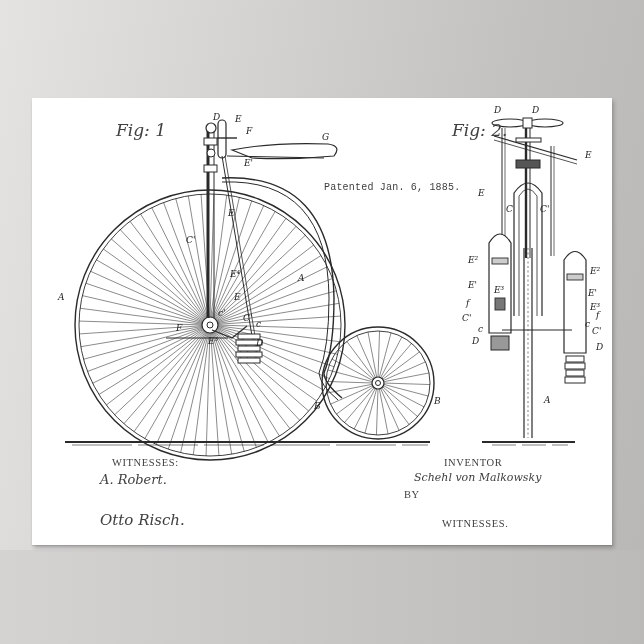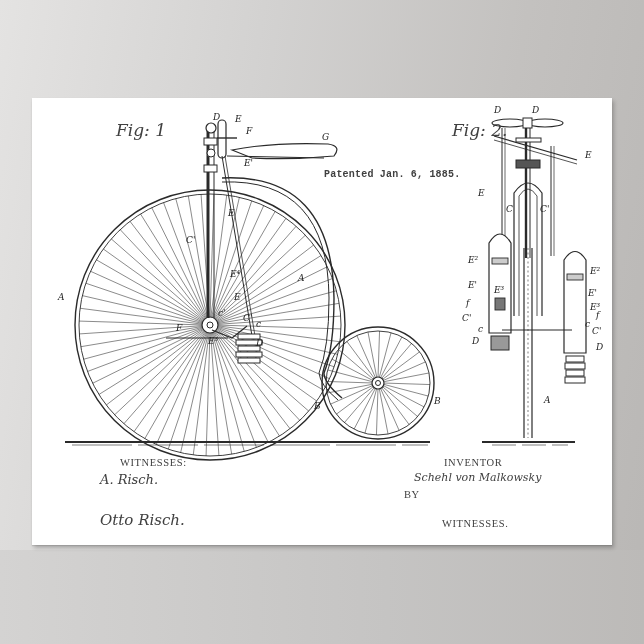--- a/index.html
+++ b/index.html
@@ -226,21 +226,21 @@
       <line x1="492" y1="150" x2="492" y2="340" stroke-width="1.2"></line>
       <line x1="500" y1="150" x2="500" y2="340" stroke-width="1.2"></line>
       <line x1="496" y1="150" x2="496" y2="340" stroke-width="0.6" stroke-dasharray="2 2.5"></line>
 
       <line x1="450" y1="344" x2="543" y2="344" stroke-width="2.2"></line>
       <line x1="460" y1="347" x2="536" y2="347" stroke-width="0.6" stroke-dasharray="24 6"></line>
     </g>
   </svg>
 
   <div class="txt script fig-label" style="left:84px; top:22px;">Fig: 1</div>
-  <div class="txt patented" style="left:292px; top:71px;font-weight:bold;">Patented Jan. 6, 1885.</div>
+  <div class="txt patented" style="left:292px; top:84px;">Patented Jan. 6, 1885.</div>
 
   <div class="lbl" style="left:181px; top:14px;">D</div>
   <div class="lbl" style="left:203px; top:16px;">E</div>
   <div class="lbl" style="left:214px; top:28px;">F</div>
   <div class="lbl" style="left:290px; top:34px;">G</div>
   <div class="lbl" style="left:212px; top:60px;">E'</div>
   <div class="lbl" style="left:196px; top:110px;">E</div>
   <div class="lbl" style="left:154px; top:137px;">C'</div>
   <div class="lbl" style="left:26px; top:194px;">A</div>
   <div class="lbl" style="left:266px; top:175px;">A</div>
@@ -271,21 +271,21 @@
   <div class="lbl" style="left:440px; top:238px;">D</div>
   <div class="lbl" style="left:558px; top:168px;">E²</div>
   <div class="lbl" style="left:556px; top:190px;">E'</div>
   <div class="lbl" style="left:558px; top:204px;">E³</div>
   <div class="lbl" style="left:564px; top:212px;">f</div>
   <div class="lbl" style="left:553px; top:221px;">c</div>
   <div class="lbl" style="left:560px; top:228px;">C'</div>
   <div class="lbl" style="left:564px; top:244px;">D</div>
   <div class="lbl" style="left:512px; top:297px;">A</div>
 
-  <div class="txt caps" style="left:88px; top:359px;">WITNESSES:</div>
-  <div class="txt script sig" style="left:68px; top:374px;">A. Risch.</div>
+  <div class="txt caps" style="left:80px; top:359px;">WITNESSES:</div>
+  <div class="txt script sig" style="left:68px; top:374px;">A. Robert.</div>
   <div class="txt script sig-lg" style="left:68px; top:394px;">Otto Risch.</div>
 
   <div class="txt caps" style="left:412px; top:359px;">INVENTOR</div>
   <div class="txt script" style="left:382px; top:373px; font-size:11px;">Schehl von Malkowsky</div>
   <div class="txt caps" style="left:372px; top:391px;">BY</div>
   <div class="txt caps" style="left:410px; top:420px;">WITNESSES.</div>
 </div>
 
 </body></html>

